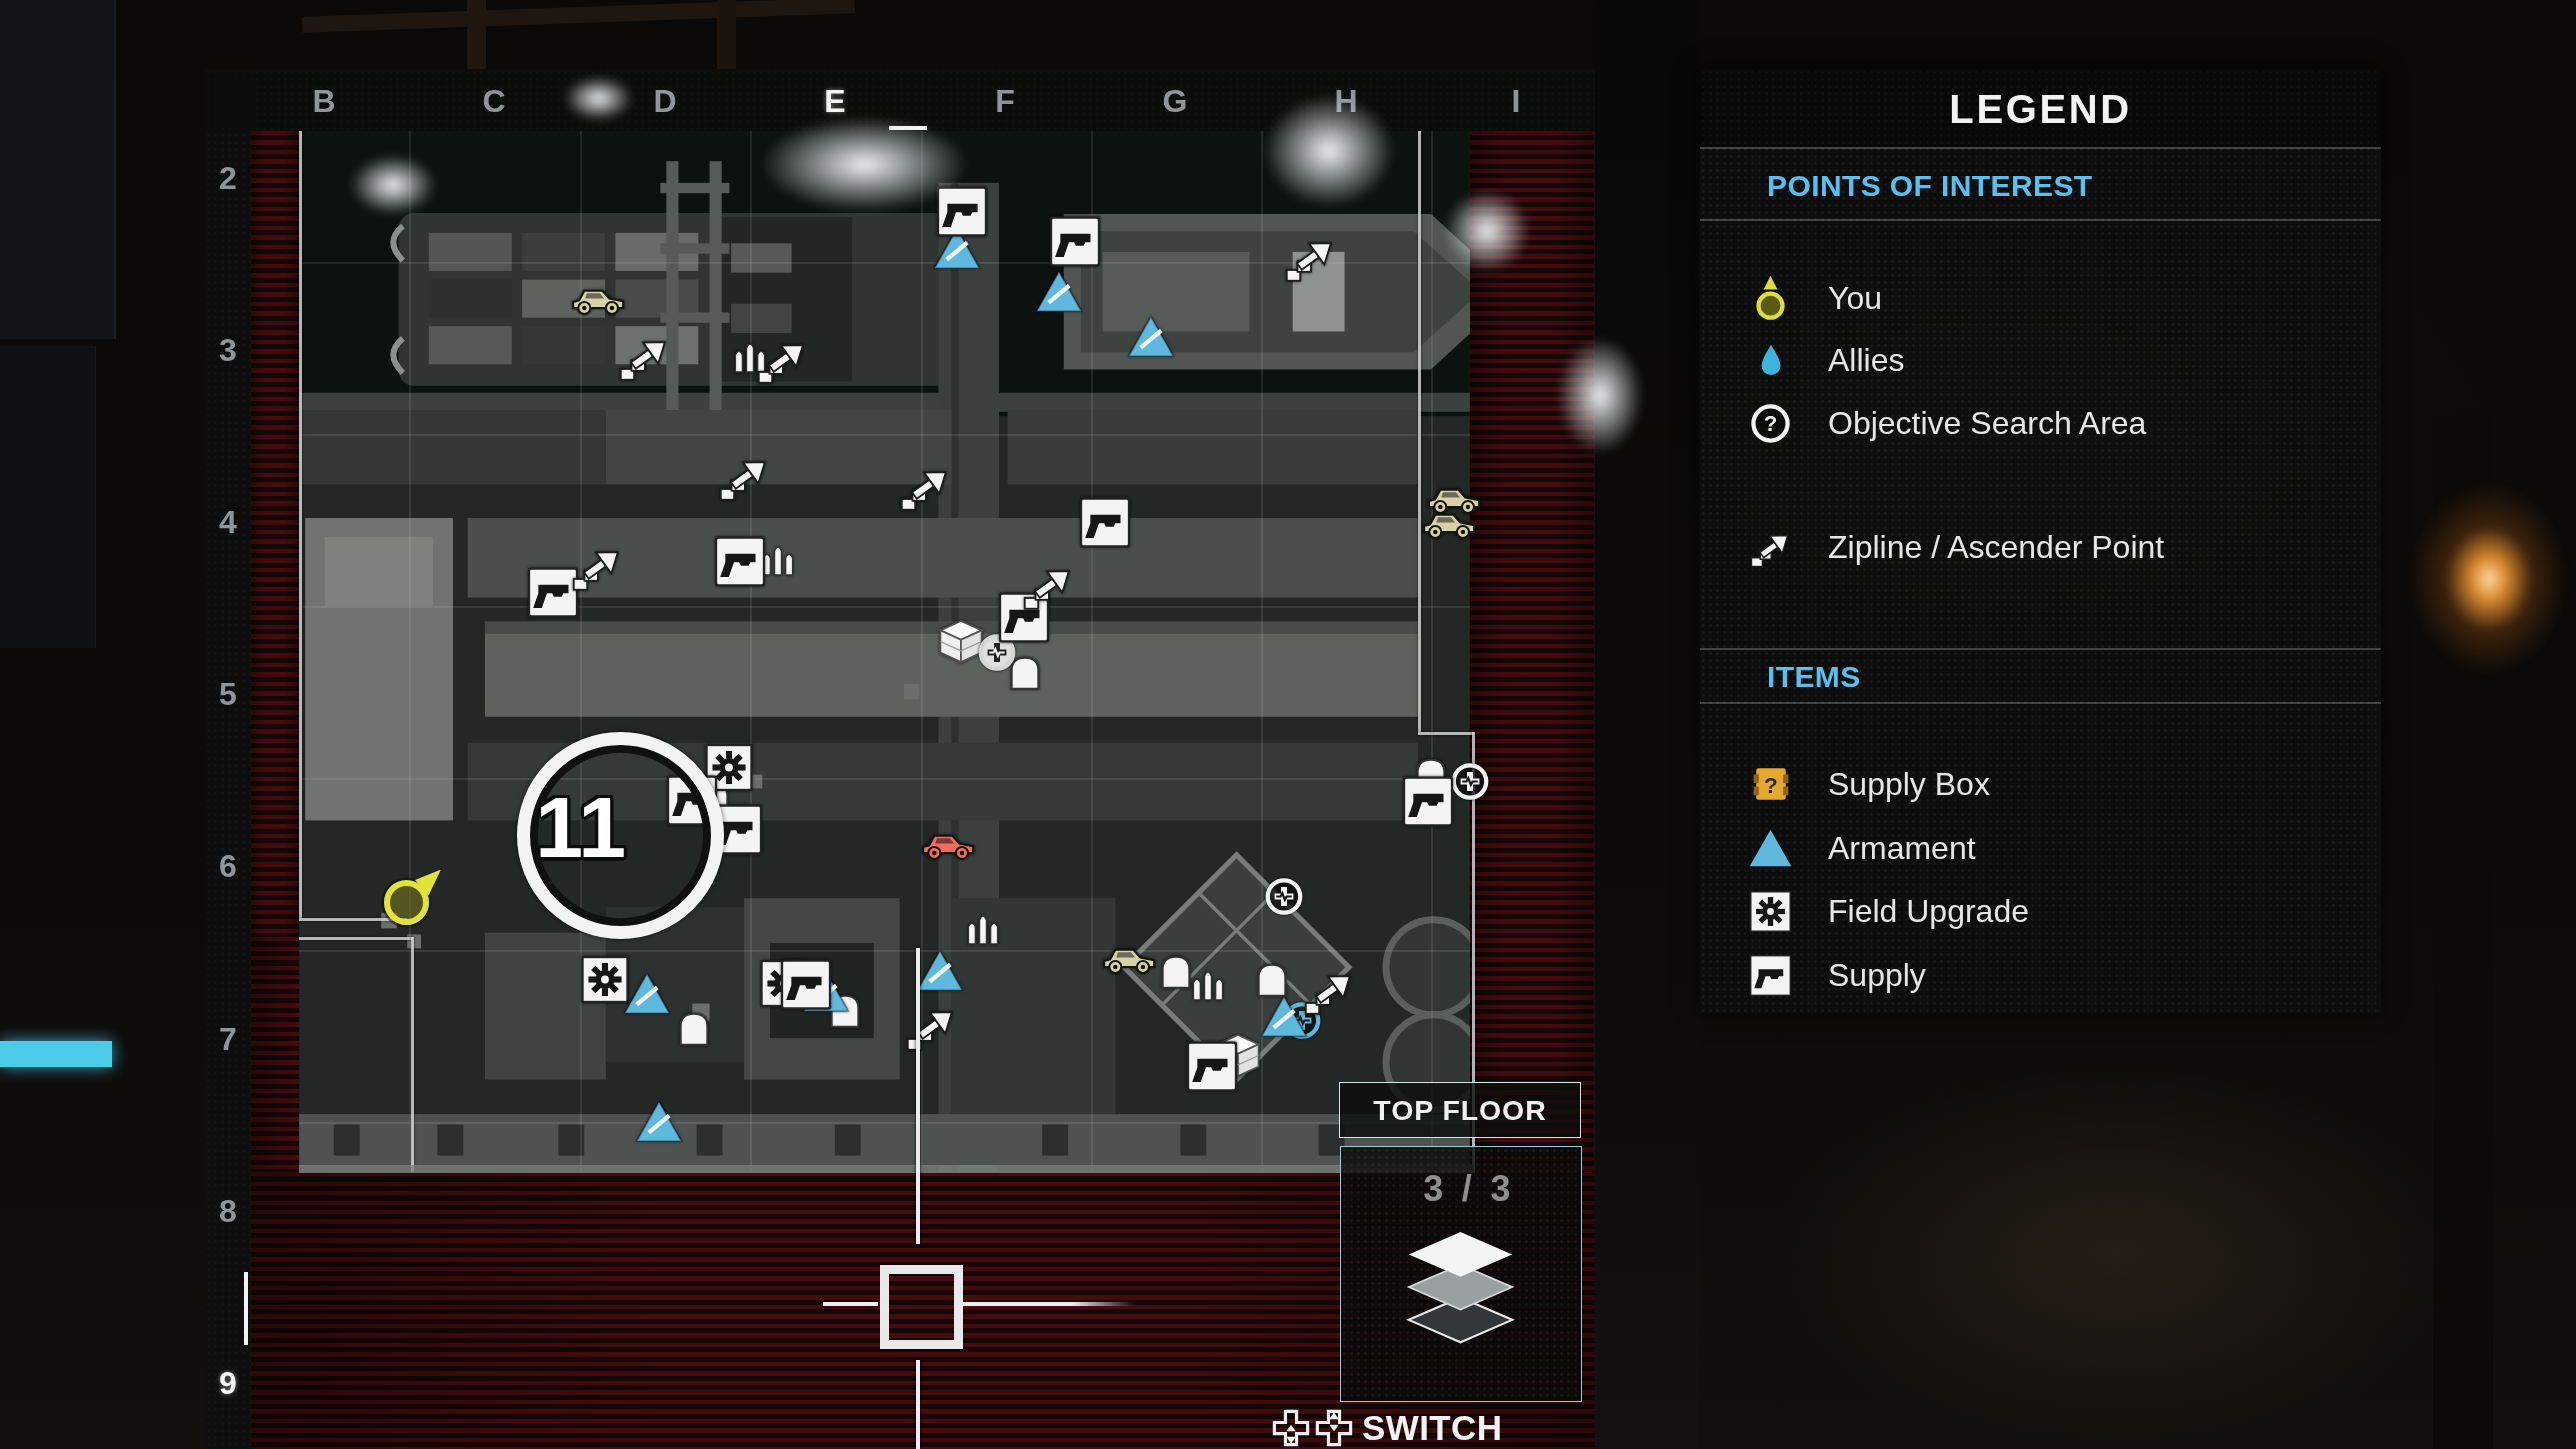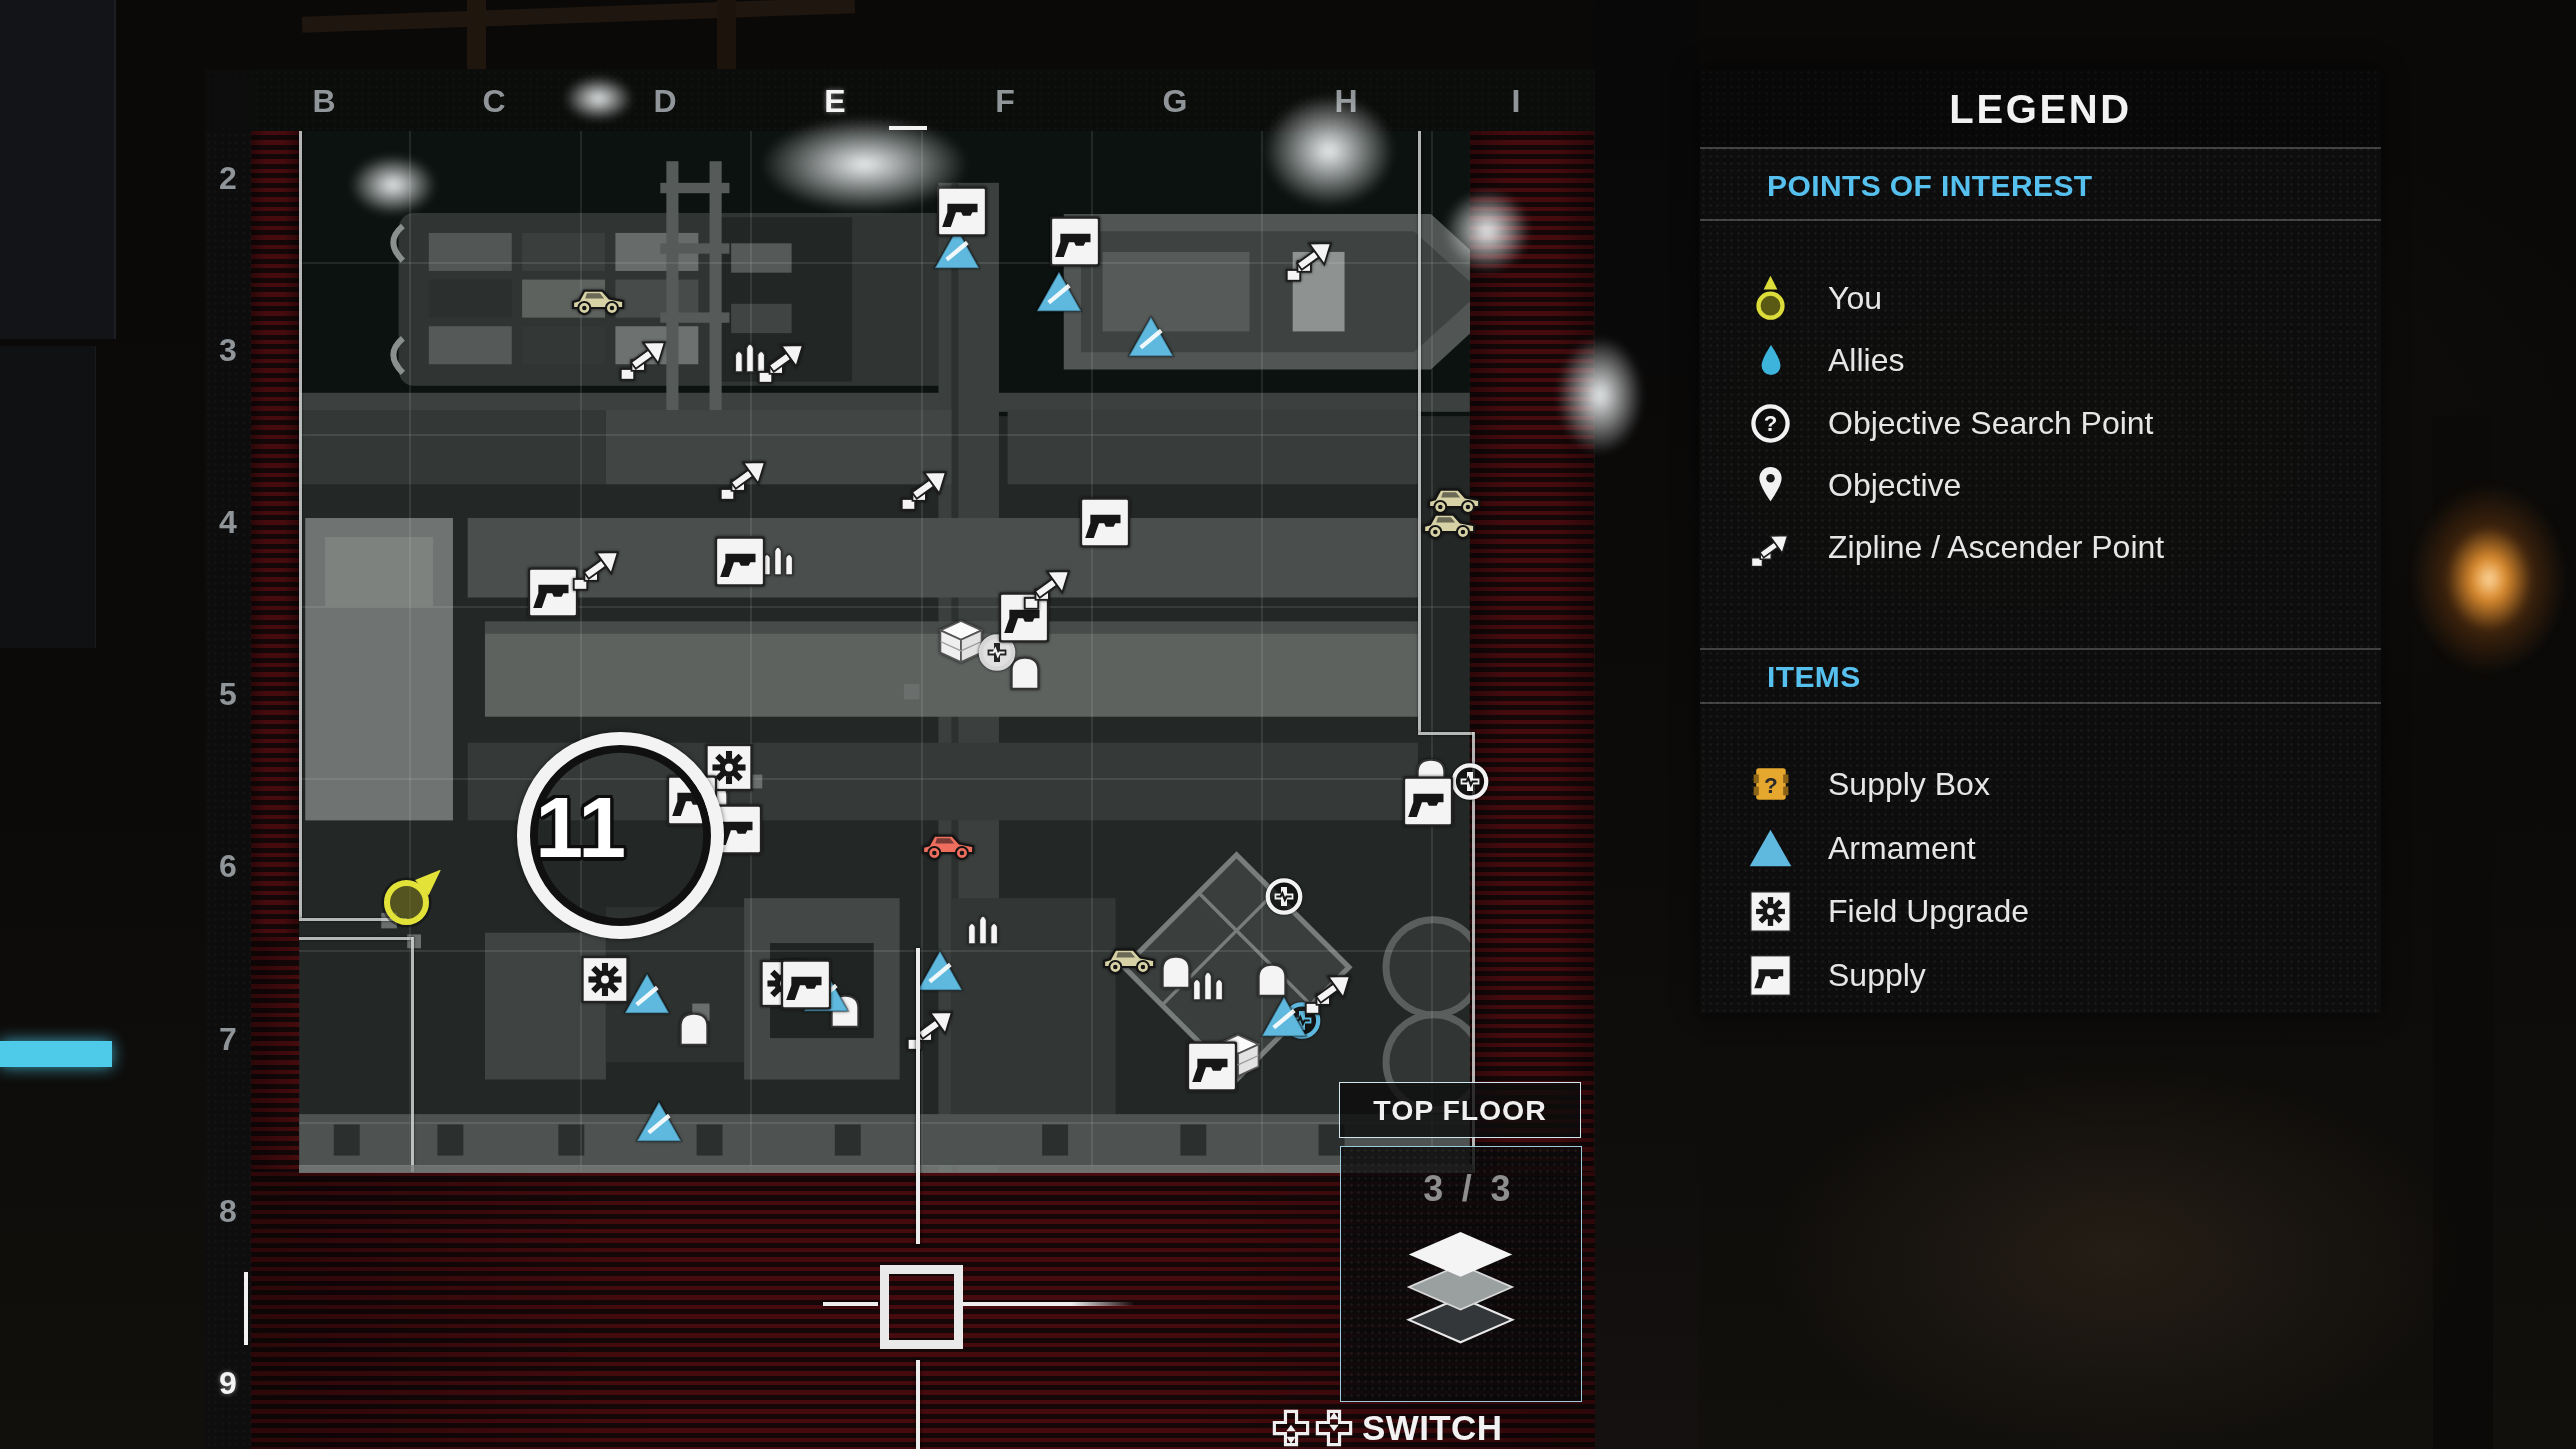--- a/index.html
+++ b/index.html
@@ -629,30 +629,21 @@
       </span>
       <span class="lb">Allies</span>
     </div>
     <div class="legend-row" style="top:327px">
       <span class="ic">
         <svg width="41" height="41" viewBox="0 0 48 48">
             <circle cx="24" cy="24" r="20" fill="rgba(10,10,10,.4)" stroke="#f2f2f2" stroke-width="5"></circle>
             <text x="24" y="33" text-anchor="middle" font-family="Liberation Sans,sans-serif" font-size="26" font-weight="700" fill="#f2f2f2">?</text>
           </svg>
       </span>
-      <span class="lb">Objective Search Point</span>
-    </div>
-    <div class="legend-row" style="top:389px">
-      <span class="ic">
-        <svg width="29" height="40" viewBox="0 0 34 46">
-            <path d="M17 2 a13 13 0 0 1 13 13 c0 9-13 27-13 27 S4 24 4 15 A13 13 0 0 1 17 2 Z" fill="#f2f2f2"></path>
-            <circle cx="17" cy="15" r="5" fill="#1a1a1a"></circle>
-          </svg>
-      </span>
-      <span class="lb">Objective</span>
+      <span class="lb">Objective Search Area</span>
     </div>
     <div class="legend-row" style="top:451px">
       <span class="ic">
         <svg width="45" height="41" viewBox="0 0 56 56">
             <rect x="2" y="42" width="15" height="12" fill="#f4f4f4" stroke="#1c1c1c" stroke-width="2"></rect>
             <rect x="14" y="32" width="15" height="12" fill="#f4f4f4" stroke="#1c1c1c" stroke-width="2"></rect>
             <g transform="rotate(-36 32 26)">
               <rect x="12" y="22" width="24" height="9" fill="#f4f4f4" stroke="#1c1c1c" stroke-width="2"></rect>
               <polygon points="36,12 56,26 36,41" fill="#f4f4f4" stroke="#1c1c1c" stroke-width="2"></polygon>
             </g>

